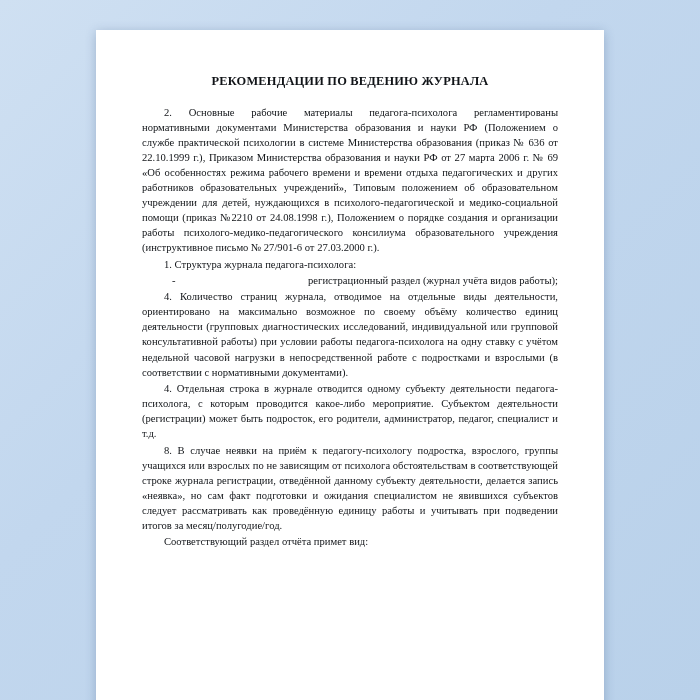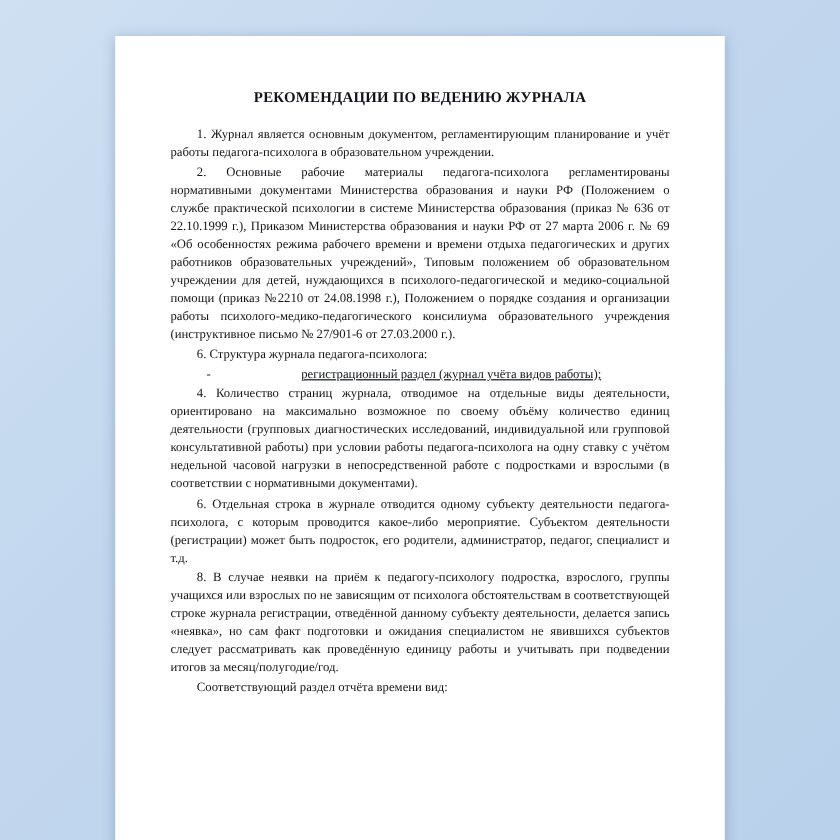--- a/index.html
+++ b/index.html
@@ -50,47 +50,45 @@
     list-style: none;
     margin: 0 0 1px 0;
     padding: 0;
   }
   ul.dashlist li {
     font-size: 10.6px;
     line-height: 1.42;
     margin: 0;
     padding-left: 52px;
     position: relative;
-    text-align: center;
-    text-decoration: underline;
+    text-align: right;
   }
   ul.dashlist li::before {
     content: "-";
     position: absolute;
     left: 30px;
     top: 0;
   }
 </style>
 </head>
 <body>
 
 <div class="bg-gradient"></div>
 
 <div class="page">
   <div class="page-inner">
 
     <h1 class="doc-title">РЕКОМЕНДАЦИИ ПО ВЕДЕНИЮ ЖУРНАЛА</h1>
 
-    <p class="para">1.   Журнал является основным документом, регламентирующим планирование и учёт работы педагога-психолога в образовательном учреждении.</p>
     <p class="para">2.   Основные рабочие материалы педагога-психолога регламентированы нормативными документами Министерства образования и науки РФ (Положением о службе практической психологии в системе Министерства образования (приказ № 636 от 22.10.1999 г.), Приказом Министерства образования и науки РФ от 27 марта 2006 г. № 69 «Об особенностях режима рабочего времени и времени отдыха педагогических и других работников образовательных учреждений», Типовым положением об образовательном учреждении для детей, нуждающихся в психолого-педагогической и медико-социальной помощи (приказ №2210 от 24.08.1998 г.), Положением о порядке создания и организации работы психолого-медико-педагогического консилиума образовательного учреждения (инструктивное письмо № 27/901-6 от 27.03.2000 г.).</p>
-    <p class="para">6.   Структура журнала педагога-психолога:</p>
+    <p class="para">1.   Структура журнала педагога-психолога:</p>
 
     <ul class="dashlist">
       <li>регистрационный раздел (журнал учёта видов работы);</li>
     </ul>
 
     <p class="para">4.   Количество страниц журнала, отводимое на отдельные виды деятельности, ориентировано на максимально возможное по своему объёму количество единиц деятельности (групповых диагностических исследований, индивидуальной или групповой консультативной работы) при условии работы педагога-психолога на одну ставку с учётом недельной часовой нагрузки в непосредственной работе с подростками и взрослыми (в соответствии с нормативными документами).</p>
-    <p class="para">6.   Отдельная строка в журнале отводится одному субъекту деятельности педагога-психолога, с которым проводится какое-либо мероприятие. Субъектом деятельности (регистрации) может быть подросток, его родители, администратор, педагог, специалист и т.д.</p>
+    <p class="para">4.   Отдельная строка в журнале отводится одному субъекту деятельности педагога-психолога, с которым проводится какое-либо мероприятие. Субъектом деятельности (регистрации) может быть подросток, его родители, администратор, педагог, специалист и т.д.</p>
     <p class="para">8.   В случае неявки на приём к педагогу-психологу подростка, взрослого, группы учащихся или взрослых по не зависящим от психолога обстоятельствам в соответствующей строке журнала регистрации, отведённой данному субъекту деятельности, делается запись «неявка», но сам факт подготовки и ожидания специалистом не явившихся субъектов следует рассматривать как проведённую единицу работы и учитывать при подведении итогов за месяц/полугодие/год.</p>
-    <p class="para">Соответствующий раздел отчёта времени вид:</p>
+    <p class="para">Соответствующий раздел отчёта примет вид:</p>
 
   </div>
 </div>
 
 </body></html>

